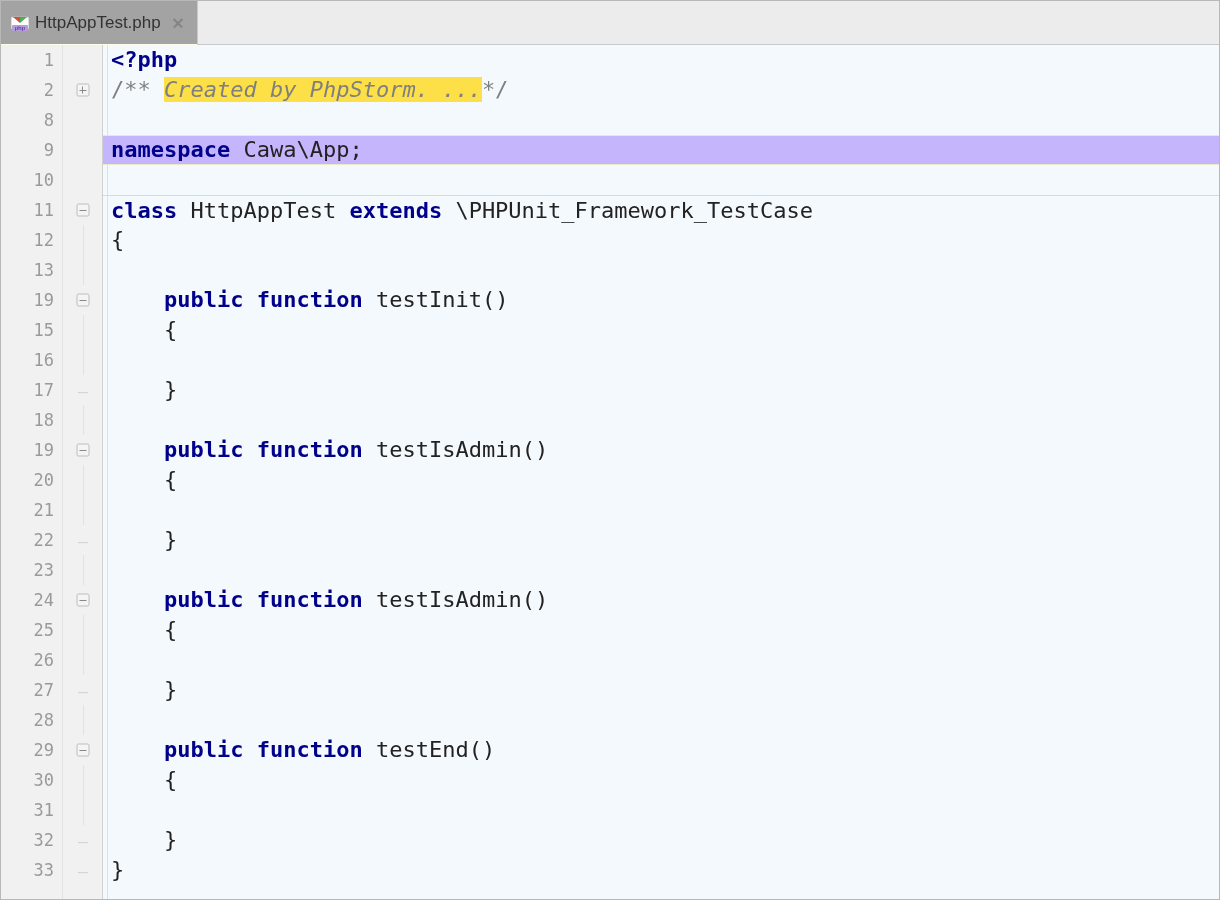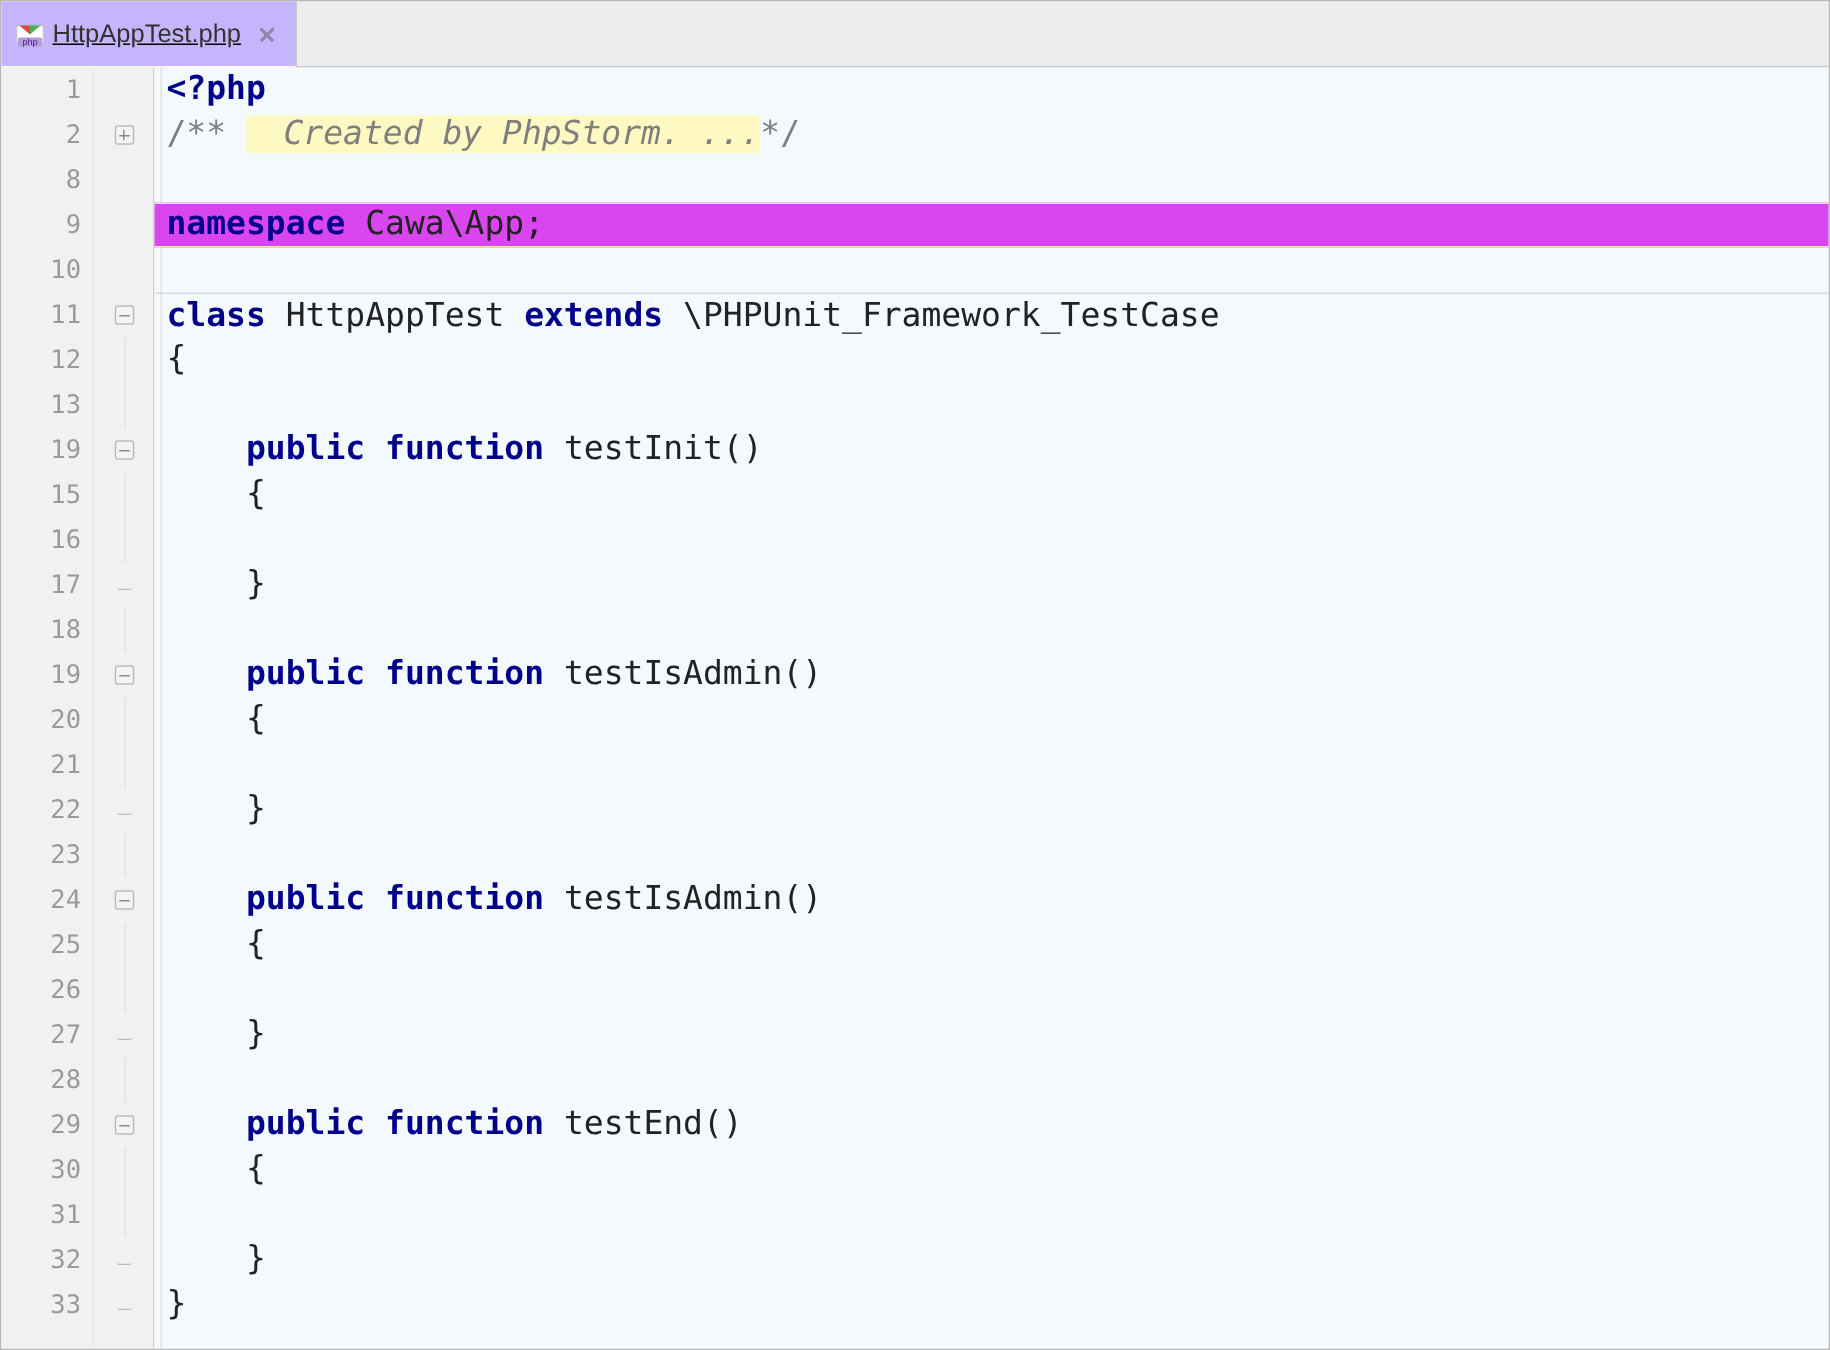--- a/index.html
+++ b/index.html
@@ -1,44 +1,44 @@
 <!DOCTYPE html>
 <html><head>
 <meta charset="utf-8">
 <style>
   * { box-sizing: border-box; margin: 0; padding: 0; }
   html, body { width: 1220px; height: 900px; font-family: Menlo, Consolas, "DejaVu Sans Mono", monospace; font-size: 18px; background: #fff; overflow: hidden; }
   .root { display: flex; flex-direction: column; height: 100%; border: 1px solid #b8b8b8; }
 
   
   .tabbar { display: flex; align-items: stretch; height: 44px; background: #ececec; border-bottom: 1px solid #c9c9c9; }
-  .tab { display: flex; align-items: center; gap: 6px; padding: 0 14px 0 10px; background: #c4b5fd; border-right: 1px solid #c9c9c9; height: 100%; position: relative; text-decoration: underline; }
+  .tab { display: flex; align-items: center; gap: 6px; padding: 0 14px 0 10px; background: #a3a3a3; border-right: 1px solid #c9c9c9; height: 100%; position: relative; }
   .tab.active::after { content: ""; position: absolute; left: 0; right: 0; bottom: -1px; height: 1px; background: #fdfce6; }
   .tab .icon { width: 18px; height: 18px; display: inline-block; }
   .tab .name { font-family: "Segoe UI", "Helvetica Neue", Arial, sans-serif; font-size: 17px; color: #333; }
   .tab .close { width: 10px; height: 10px; position: relative; margin-left: 6px; opacity: .7; cursor: pointer; }
   .tab .close::before, .tab .close::after { content: ""; position: absolute; left: 50%; top: 50%; width: 12px; height: 1.5px; background: #777; transform-origin: center; }
   .tab .close::before { transform: translate(-50%,-50%) rotate(45deg); }
   .tab .close::after  { transform: translate(-50%,-50%) rotate(-45deg); }
 
   
   .editor { display: flex; flex: 1; min-height: 0; }
   .gutter-nums { width: 62px; background: #f1f1f1; border-right: 1px solid #e3e3e3; color: #9a9a9a; text-align: right; padding-right: 8px; }
   .gutter-fold { width: 40px; background: #f1f1f1; border-right: 1px solid #d0d0d0; position: relative; }
   .code { flex: 1; background: #f4f9fd; position: relative; }
   .col-guide { position: absolute; left: 0; top: 0; bottom: 0; width: 0; border-left: 1px solid #e0e0e0; }
 
   .line { display: block; height: 30px; line-height: 30px; white-space: pre; }
   .gutter-nums .line { font-family: Menlo, Consolas, monospace; font-size: 17px; }
   .code .line { padding-left: 8px; position: relative; font-size: 22px; }
-  .code .line.cur { background: #d946ef; }
+  .code .line.cur { background: #c4b5fd; }
   .code .line.cur::before, .code .line.cur::after { content:""; position:absolute; left:0; right:0; height:1px; background:#ece9c7; }
   .code .line.cur::before { top:0; } .code .line.cur::after { bottom:0; }
   .code .hr-top { border-top: 1px solid #d9d9d9; }
-  .code .line .fold-bg { background: #fef9c3; padding-left: 25px; }
+  .code .line .fold-bg { background: #fde047; }
 
   
   .gutter-fold .slot { height: 30px; position: relative; }
   .fold-plus, .fold-minus, .fold-end {
     position: absolute; left: 50%; top: 50%; transform: translate(-50%,-50%);
     width: 13px; height: 13px; border: 1px solid #bcbcbc; border-radius: 2px; background: #f4f4f4;
   }
   .fold-plus::before, .fold-minus::before { content:""; position:absolute; left:2px; right:2px; top:50%; height:1px; background:#8a8a8a; transform:translateY(-50%); }
   .fold-plus::after { content:""; position:absolute; top:2px; bottom:2px; left:50%; width:1px; background:#8a8a8a; transform:translateX(-50%); }
   .fold-end { border-top:none; border-left:none; border-right:none; height:7px; width:10px; border-bottom:1px solid #bcbcbc; background:transparent; }

